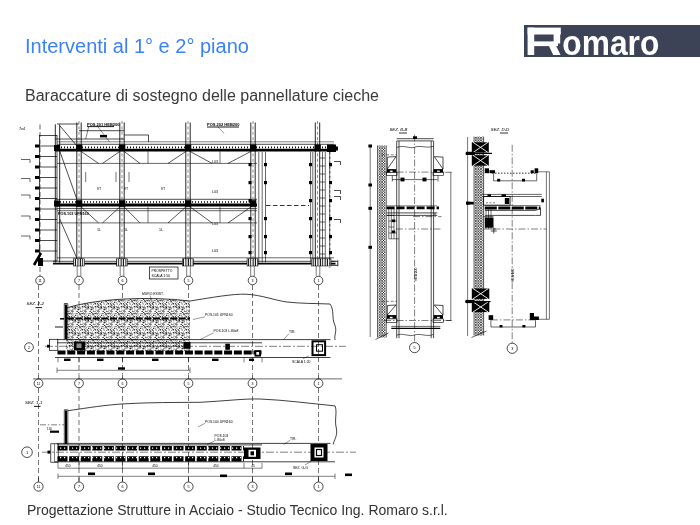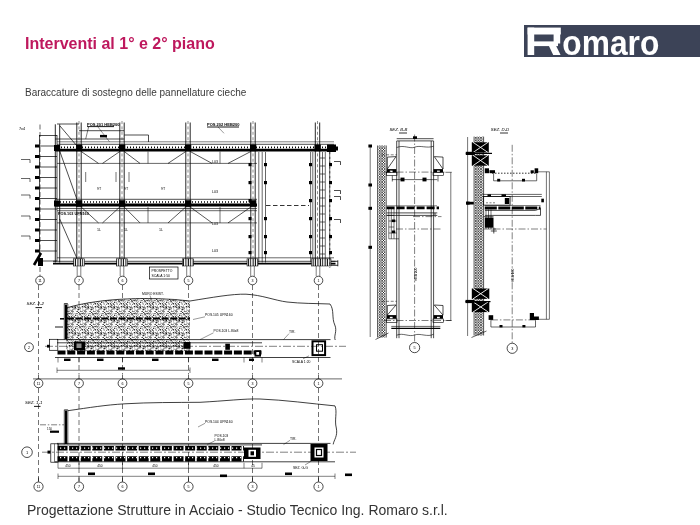--- a/index.html
+++ b/index.html
@@ -1,18 +1,18 @@
 <!DOCTYPE html>
 <html><head>
 <meta charset="utf-8">
 <style>
 html,body{margin:0;padding:0;background:#fff;width:700px;height:525px;overflow:hidden}
 body{font-family:"Liberation Sans",sans-serif;position:relative}
-.title{position:absolute;left:25px;top:35px;font-size:16px;font-weight:bold;color:#be185d;white-space:nowrap}
-.sub{position:absolute;left:25px;top:87px;font-size:10px;color:#3a3a3a;white-space:nowrap}
+.title{position:absolute;left:25px;top:35px;font-size:20px;font-weight:normal;color:#3b82f6;white-space:nowrap}
+.sub{position:absolute;left:25px;top:87px;font-size:16px;color:#3a3a3a;white-space:nowrap}
 .footer{position:absolute;left:27px;top:502px;font-size:14px;color:#333;white-space:nowrap}
 .logobox{position:absolute;left:524px;top:25px;width:176px;height:31.5px;background:#3c4357}
 svg{position:absolute;left:0;top:0}
 </style>
 </head>
 <body>
 
 <div class="title">Interventi al 1° e 2° piano</div>
 
 <div class="sub">Baraccature di sostegno delle pannellature cieche</div>

